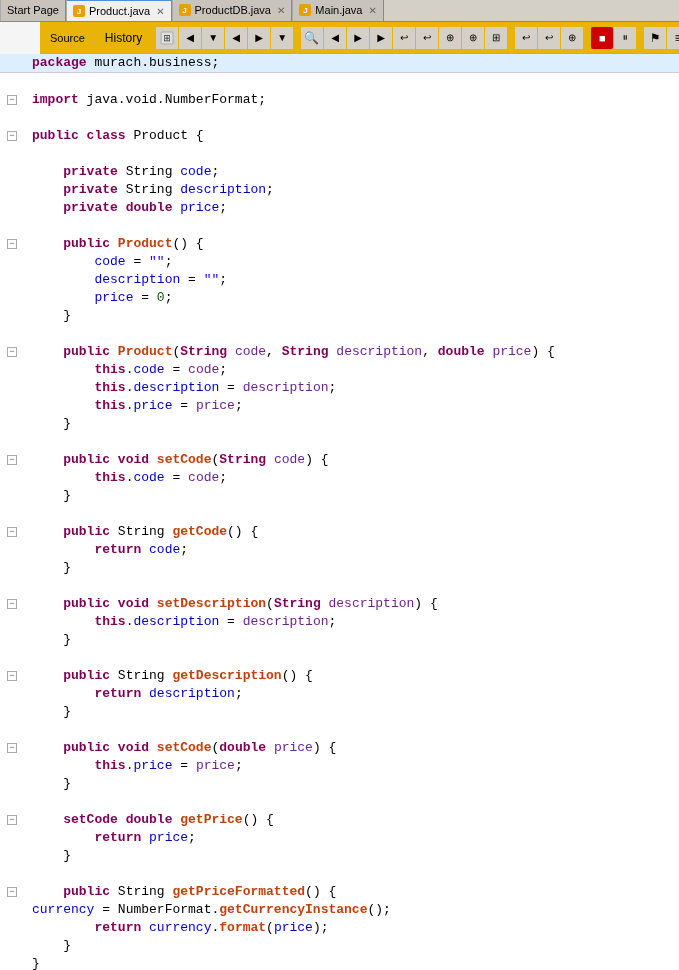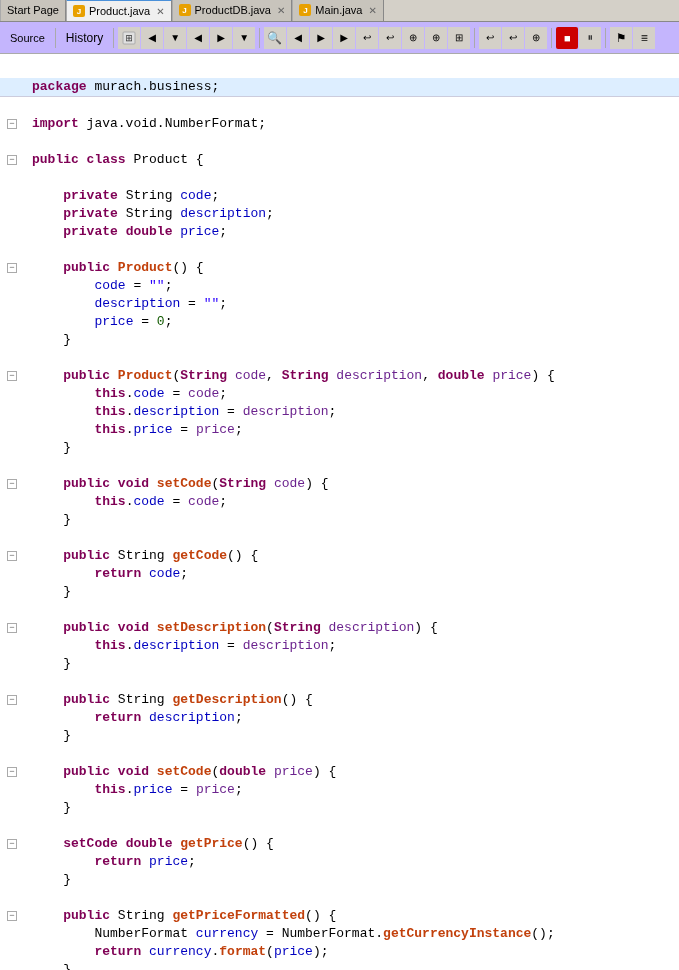--- a/index.html
+++ b/index.html
@@ -54,25 +54,26 @@
       font-size: 8px;
       color: white;
       font-weight: bold;
       font-family: Arial;
     }
 
     
     .toolbar-row {
       display: flex;
       align-items: center;
-      background: #c4b5fd;
+      background: #eab308;
       border-bottom: 1px solid #aaa;
       height: 32px;
       padding: 0 4px;
       gap: 2px;
+      margin-left: 40px;
     }
     .toolbar-label {
       font-family: Arial, sans-serif;
       font-size: 12px;
       padding: 0 6px;
       color: #000;
     }
     .toolbar-sep {
       width: 1px;
       height: 20px;
@@ -231,21 +232,21 @@
     <button class="toolbar-btn" style="font-size:11px;color:#333;">⏸</button>
   </div>
   <div class="toolbar-sep"></div>
   <div class="toolbar-btn-group">
     <button class="toolbar-btn" style="font-size:12px;">⚑</button>
     <button class="toolbar-btn" style="font-size:12px;">≡</button>
   </div>
 </div>
 
 <div class="editor-container">
-  <div class="code-area" style="display:flex;flex-direction:column;margin-top:24px;">
+  <div class="code-area" style="display:flex;flex-direction:column;">
 
     <div style="display:flex;align-items:center;background:#ddeeff;border-bottom:1px solid #ccd;">
       <div class="gutter-cell"></div>
       <div class="code-line" style="background:transparent;flex:1;">
         <span class="kw">package</span><span class="plain"> murach.business;</span>
       </div>
     </div>
 
     <div style="display:flex;align-items:center;">
       <div class="gutter-cell"></div>
@@ -563,21 +564,21 @@
         <div class="fold-marker">−</div>
       </div>
       <div class="code-line" style="flex:1;">
         <span class="plain">    </span><span class="kw">public</span><span class="plain"> String </span><span class="method">getPriceFormatted</span><span class="plain">() {</span>
       </div>
     </div>
 
     <div style="display:flex;align-items:center;">
       <div class="gutter-cell"></div>
       <div class="code-line" style="flex:1;">
-        <span class="plain">        NumberFormat </span><span class="var">currency</span><span class="plain"> = NumberFormat.</span><span class="method">getCurrencyInstance</span><span class="plain">();</span>
+        <span class="var">currency</span><span class="plain"> = NumberFormat.</span><span class="method">getCurrencyInstance</span><span class="plain">();</span>
       </div>
     </div>
 
     <div style="display:flex;align-items:center;">
       <div class="gutter-cell"></div>
       <div class="code-line" style="flex:1;">
         <span class="plain">        </span><span class="kw">return</span><span class="plain"> </span><span class="var">currency</span><span class="plain">.</span><span class="method">format</span><span class="plain">(</span><span class="var">price</span><span class="plain">);</span>
       </div>
     </div>
 

